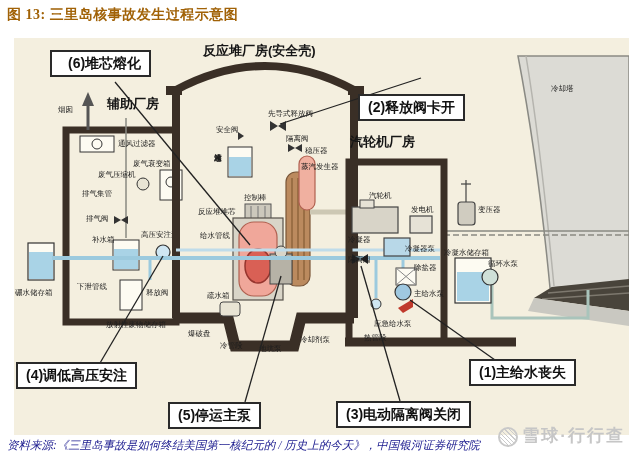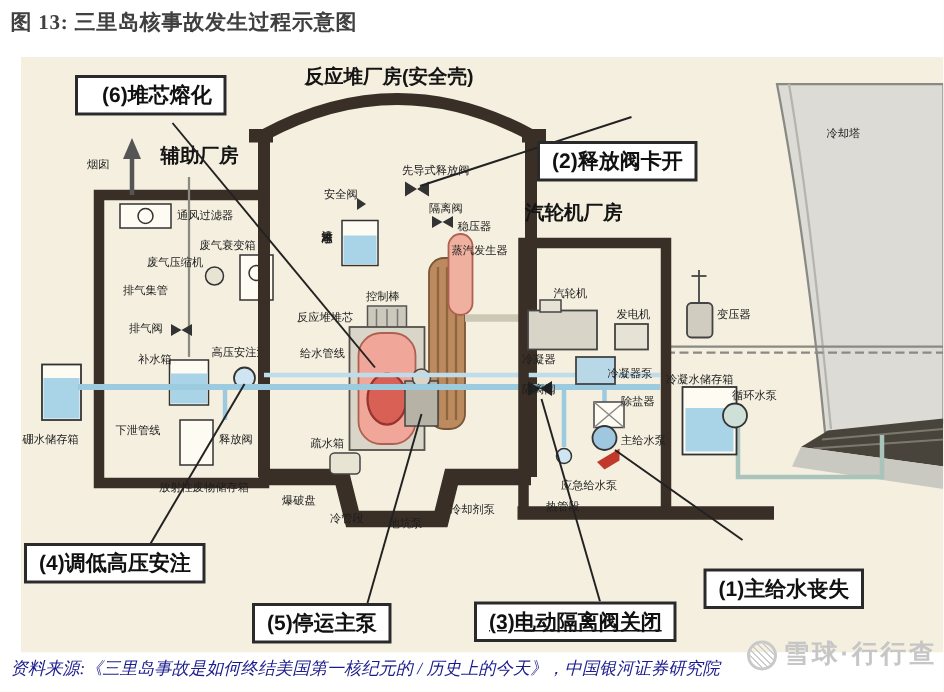--- a/index.html
+++ b/index.html
@@ -1,28 +1,28 @@
 <!DOCTYPE html>
 <html><head>
 <meta charset="utf-8">
 <style>
   html,body{margin:0;padding:0;background:#ffffff;}
   .page{position:relative;width:629px;height:461px;overflow:hidden;background:#ffffff;
         font-family:"Liberation Sans","DejaVu Sans",sans-serif;}
   .fig-title{position:absolute;left:7px;top:6px;font-family:"Liberation Serif","DejaVu Serif",serif;
-        font-weight:bold;font-size:14px;color:#404040;letter-spacing:.5px;}
+        font-weight:bold;font-size:14px;color:#a16207;letter-spacing:.5px;}
   .diagram-bg{position:absolute;left:0;top:30px;width:629px;height:405px;}
   .callout{position:absolute;background:#ffffff;border:2px solid #2a2a2a;padding:2px 8px 3px 8px;
         font-weight:bold;font-size:14px;color:#111;white-space:nowrap;line-height:1.3;}
   .c6{left:50px;top:50px;padding-left:16px;}
   .c2{left:358px;top:50px;margin-top:44px;}
   .c4{left:16px;top:362px;}
   .c5{left:168px;top:402px;text-align:right;}
-  .c3{left:316px;top:401px;text-decoration:underline;}
-  .c1{left:469px;top:359px;margin-top:20px;}
+  .c3{left:336px;top:401px;}
+  .c1{left:469px;top:359px;}
   .source{position:absolute;left:7px;top:438px;width:620px;font-family:"Liberation Serif","DejaVu Serif",serif;
         font-style:italic;font-size:11.5px;color:#1a1a8e;white-space:nowrap;}
   .watermark{position:absolute;right:4px;top:424px;display:flex;align-items:flex-end;gap:4px;
         color:#c6c6c6;font-size:17px;font-weight:bold;letter-spacing:2px;z-index:3;}
   .wm-logo{width:16px;height:16px;border:2px solid #c9c9c9;border-radius:50%;
         background:repeating-linear-gradient(45deg,transparent 0 2px,#cccccc 2px 3px);}
   svg text{font-family:"Liberation Sans","DejaVu Sans",sans-serif;fill:#1c1c1c;}
   .lbl{font-size:7.5px;}
   .bld{font-size:13px;font-weight:bold;fill:#151515;}
 </style>

